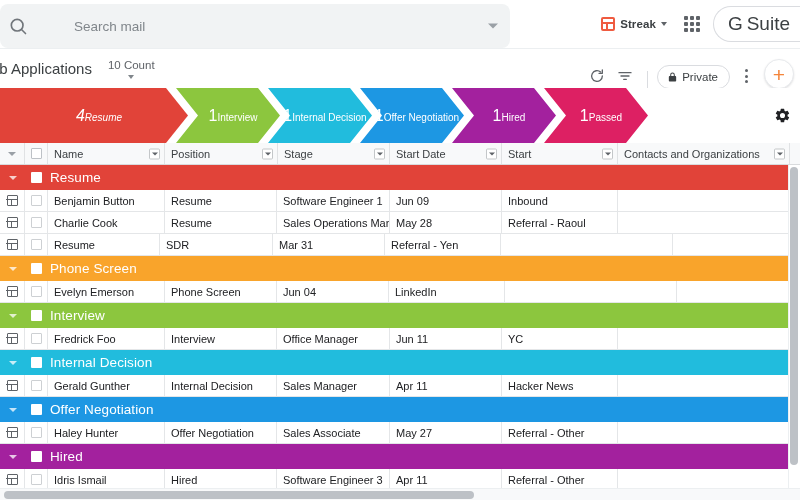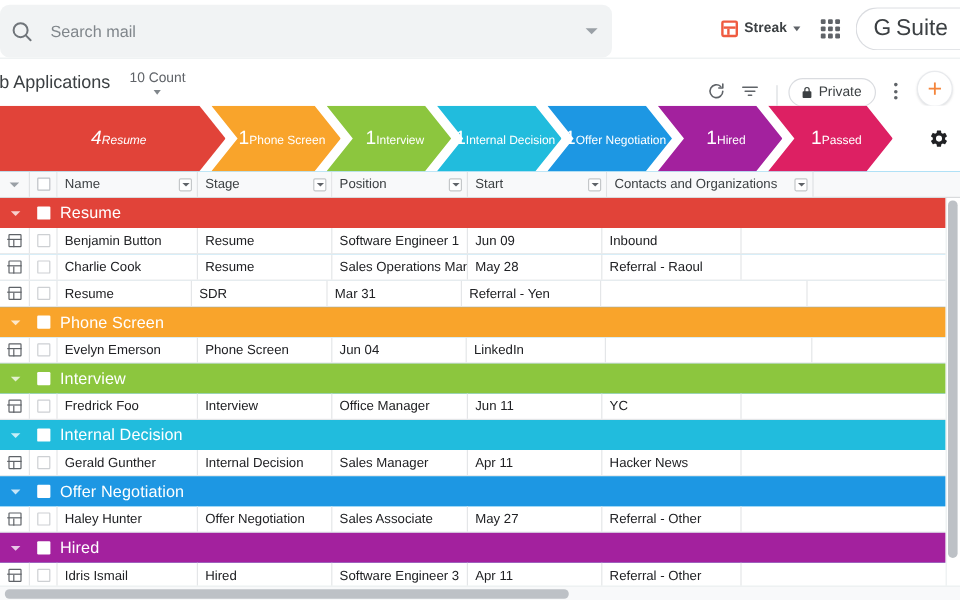--- a/index.html
+++ b/index.html
@@ -20,20 +20,21 @@
     align-items: center;
   }
   .search-box {
     position: absolute;
     left: 0; top: 4px;
     width: 510px; height: 44px;
     background: #f1f3f4;
     border-radius: 8px;
     display: flex;
     align-items: center;
+    gap: 32px;
   }
   .search-icon {
     width: 20px; height: 20px;
     margin-left: 8px; margin-right: 14px;
     flex: 0 0 auto;
     color: #70757a;
   }
   .search-input {
     border: none; outline: none; background: transparent;
     font-family: "Liberation Sans", sans-serif;
@@ -524,24 +525,20 @@
     </div>
   </div>
 </div>
 
 <div class="stages">
   <div class="stages-track" id="stages-track">
       <div class="stage first" style="width: 188px; z-index: 20; font-style: italic;">
         <span class="chev-body" style="background:#e14339"></span>
         <span class="stage-inner"><span class="stage-count">4</span><span class="stage-name">Resume</span></span>
       </div>
-      <div class="stage" style="width: 108px; z-index: 19;">
-        <span class="chev-body" style="background:#f9a42b"></span>
-        <span class="stage-inner"><span class="stage-count">1</span><span class="stage-name">Phone Screen</span></span>
-      </div>
       <div class="stage" style="width: 104px; z-index: 18;">
         <span class="chev-body" style="background:#8cc63e"></span>
         <span class="stage-inner"><span class="stage-count">1</span><span class="stage-name">Interview</span></span>
       </div>
       <div class="stage" style="width: 104px; z-index: 17;">
         <span class="chev-body" style="background:#21bcdd"></span>
         <span class="stage-inner"><span class="stage-count">1</span><span class="stage-name">Internal Decision</span></span>
       </div>
       <div class="stage" style="width: 104px; z-index: 16;">
         <span class="chev-body" style="background:#1d97e3"></span>
@@ -571,28 +568,34 @@
     </div>
     <div class="ch ch-check">
       <span class="hdr-checkbox"></span>
     </div>
   <div class="ch w-name">
         <span>Name</span>
         <span class="ch-menu">
           <i></i>
         </span>
       </div>
+      <div class="ch w-pos">
+        <span>Position</span>
+        <span class="ch-menu">
+          <i></i>
+        </span>
+      </div>
       <div class="ch w-stage">
         <span>Stage</span>
         <span class="ch-menu">
           <i></i>
         </span>
       </div>
-      <div class="ch w-pos">
-        <span>Position</span>
+      <div class="ch w-date">
+        <span>Start Date</span>
         <span class="ch-menu">
           <i></i>
         </span>
       </div>
       <div class="ch w-src">
         <span>Start</span>
         <span class="ch-menu">
           <i></i>
         </span>
       </div>

